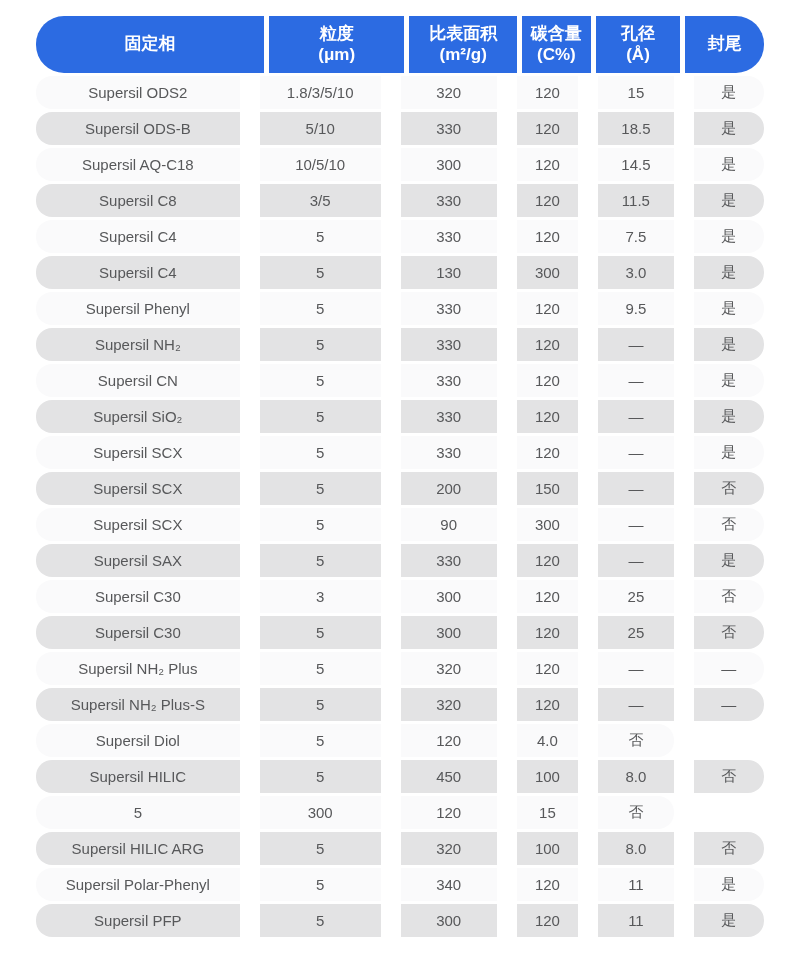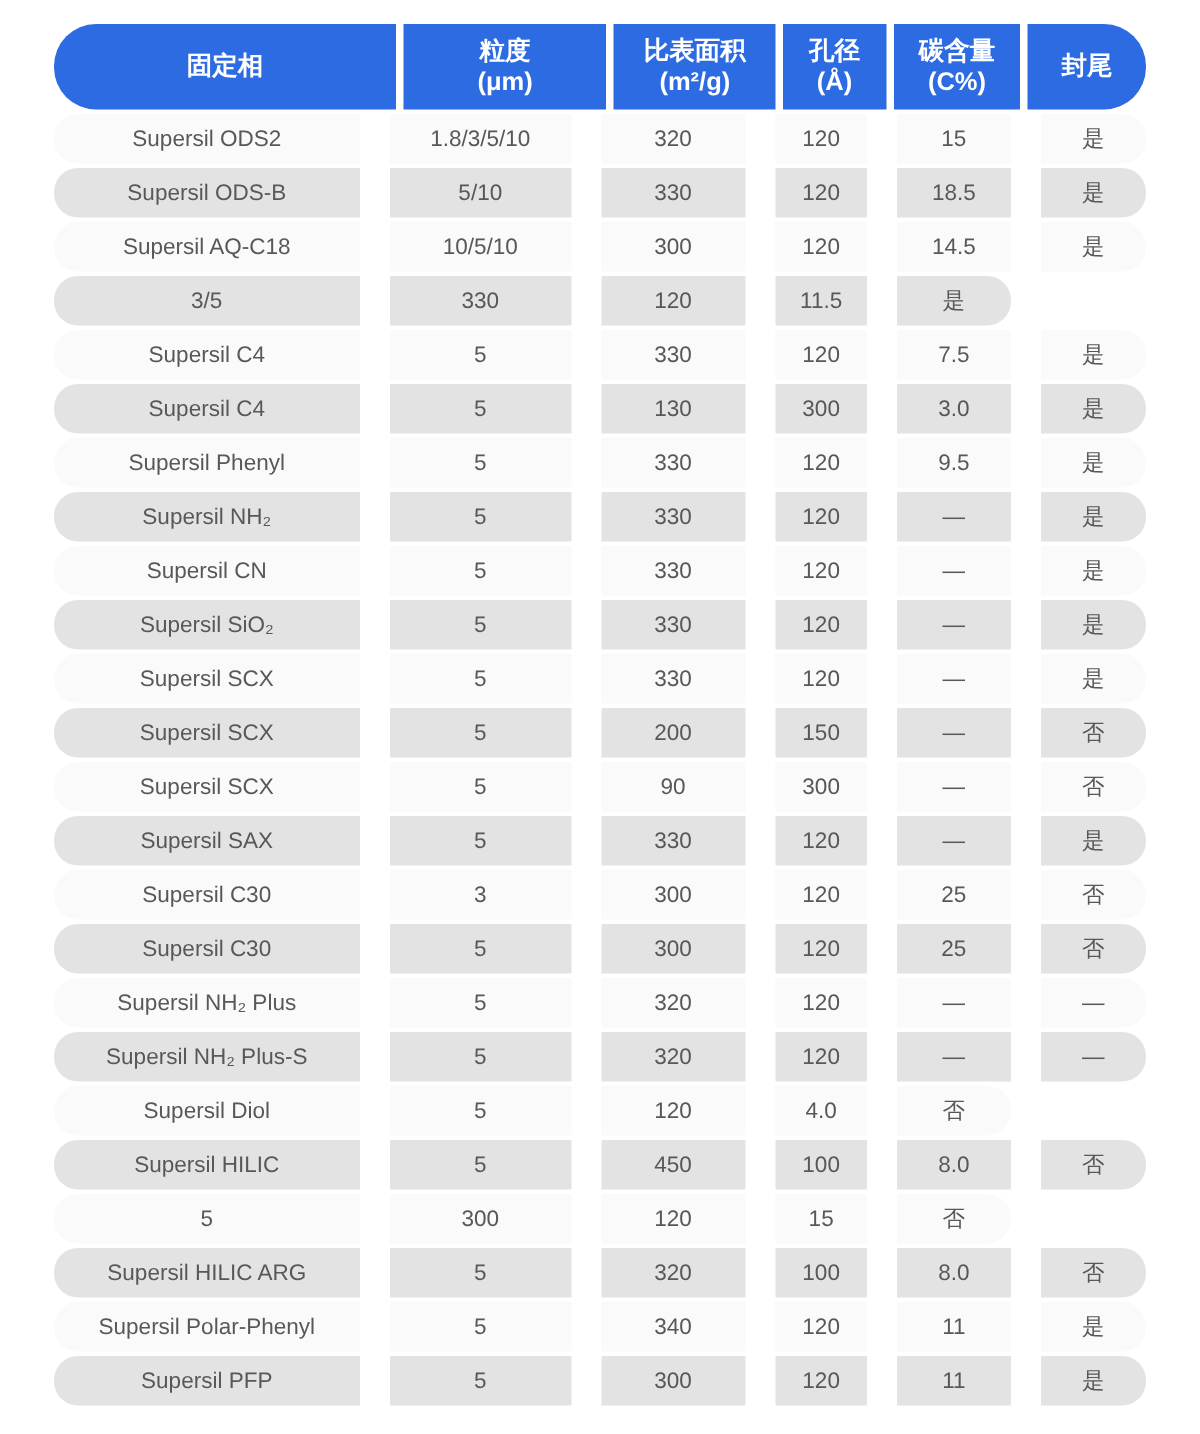--- a/index.html
+++ b/index.html
@@ -69,24 +69,24 @@
 
 <div class="page">
   <div class="spec-table">
 
     <div class="grid-row thead">
       <div class="th">固定相</div>
       <div class="th">粒度
 (μm)</div>
       <div class="th">比表面积
 (m²/g)</div>
+      <div class="th">碳含量
+(C%)</div>
       <div class="th">孔径
 (Å)</div>
-      <div class="th">碳含量
-(C%)</div>
       <div class="th">封尾</div>
     </div>
 
     <div id="tbody">
   <div class="grid-row tr light">
     <div class="td">Supersil ODS2</div>
     <div class="td">1.8/3/5/10</div>
     <div class="td">320</div>
     <div class="td">120</div>
     <div class="td">15</div>
@@ -105,20 +105,21 @@
   <div class="grid-row tr light">
     <div class="td">Supersil AQ-C18</div>
     <div class="td">10/5/10</div>
     <div class="td">300</div>
     <div class="td">120</div>
     <div class="td">14.5</div>
     <div class="td">是</div>
   </div>
 
   <div class="grid-row tr dark">
+    <div class="td">Supersil C8</div>
     <div class="td">3/5</div>
     <div class="td">330</div>
     <div class="td">120</div>
     <div class="td">11.5</div>
     <div class="td">是</div>
   </div>
 
   <div class="grid-row tr light">
     <div class="td">Supersil C4</div>
     <div class="td">5</div>

